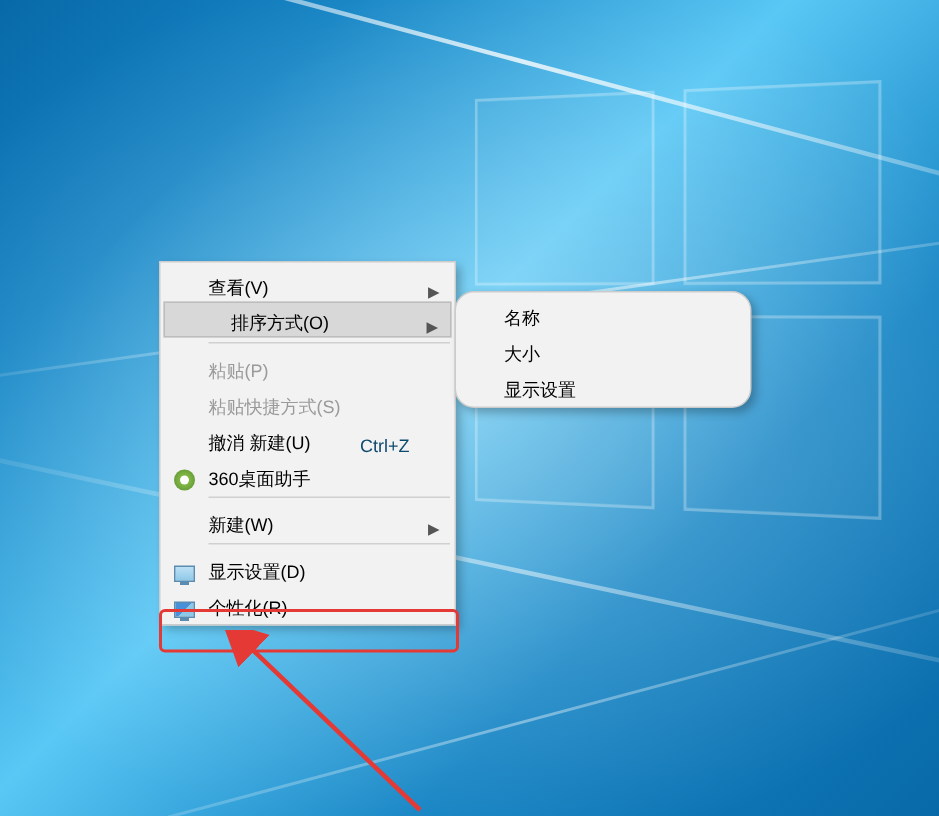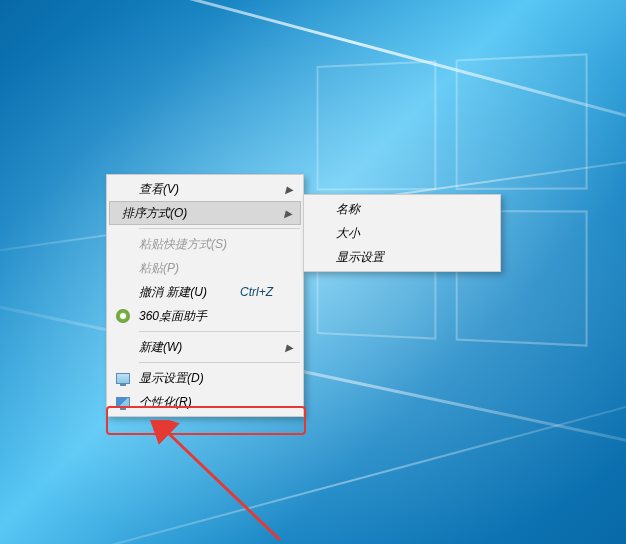--- a/index.html
+++ b/index.html
@@ -61,35 +61,35 @@
     }
     .menu-main {
       top: 174px;
       left: 106px;
       width: 198px;
     }
     .menu-sub {
       top: 194px;
       left: 303px;
       width: 153px;
+      border-radius: 13px;
     }
     .menu-item {
       display: flex;
-      align-items: center;
+      align-items: flex-end;
       height: 24px;
       padding: 0 30px 0 30px;
       position: relative;
       cursor: default;
-      font-style: italic;
     }
     .menu-item.hovered {
       background: #d8d8d8;
       border: 1px solid #bdbdbd;
       height: 24px;
-      padding: 0 29px 0 12px;
+      padding: 0 29px 0 44px;
     }
     .menu-item.disabled {
       color: #9a9a9a;
     }
     .menu-separator {
       height: 1px;
       background: #d0d0d0;
       margin: 3px 1px 3px 30px;
     }
     .menu-icon {
@@ -210,24 +210,24 @@
   <div class="menu-item">
     <span>查看(V)</span>
     <span class="submenu-arrow">▶</span>
   </div>
   <div class="menu-item hovered">
     <span>排序方式(O)</span>
     <span class="submenu-arrow">▶</span>
   </div>
   <div class="menu-separator"></div>
   <div class="menu-item disabled">
+    <span>粘贴(P)</span>
+  </div>
+  <div class="menu-item disabled">
     <span>粘贴快捷方式(S)</span>
-  </div>
-  <div class="menu-item disabled">
-    <span>粘贴(P)</span>
   </div>
   <div class="menu-item">
     <span>撤消 新建(U)</span>
     <span class="shortcut">Ctrl+Z</span>
   </div>
   <div class="menu-item">
     <span class="menu-icon">
         <span class="icon-360"></span>
       </span>
     <span>360桌面助手</span>

